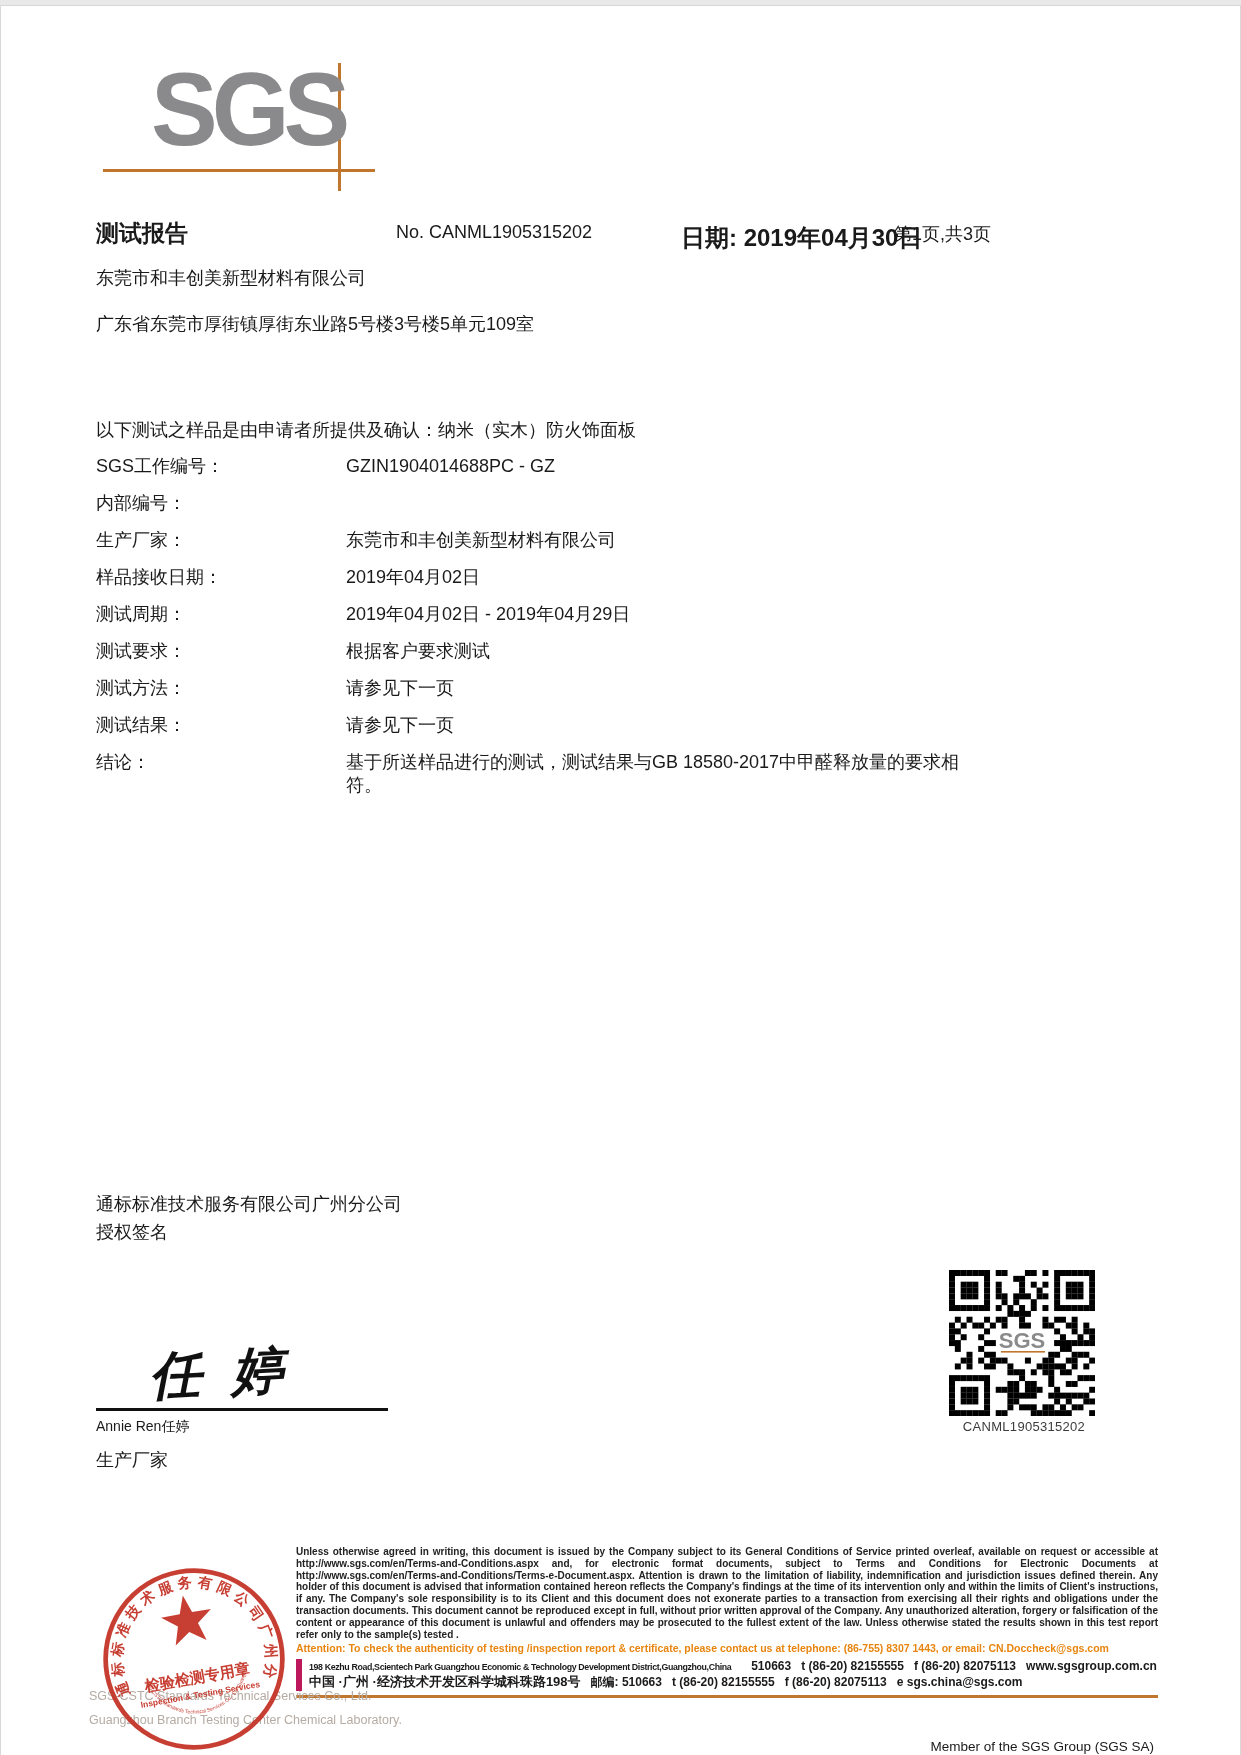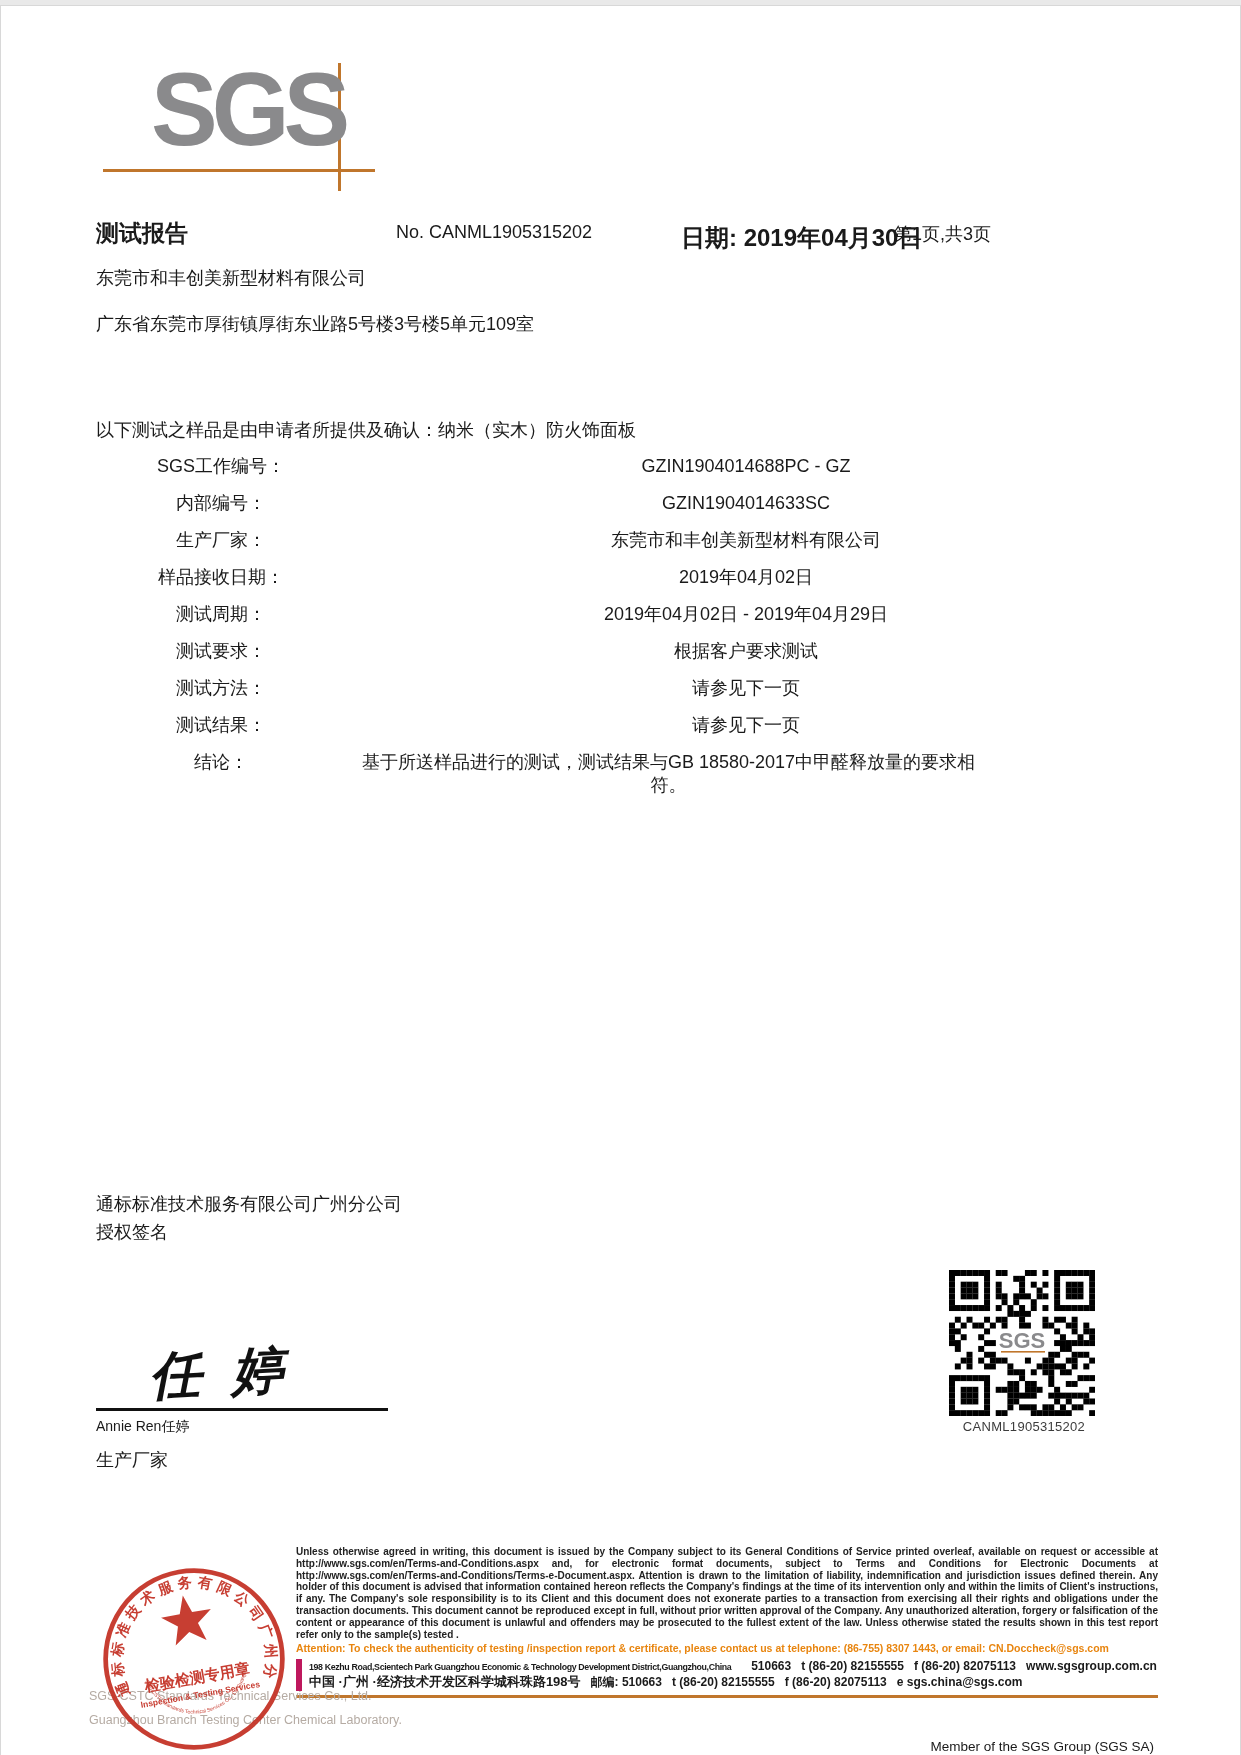--- a/index.html
+++ b/index.html
@@ -23,21 +23,21 @@
   .title-row{position:absolute;left:0;top:212px;width:100%;height:30px;}
   .doc-title{position:absolute;left:95px;top:0;font-size:23px;font-weight:bold;}
   .report-no{position:absolute;left:395px;top:4px;font-size:18px;}
   .report-date{position:absolute;left:680px;top:4px;font-size:24px;font-weight:bold;}
   .page-info{position:absolute;left:893px;top:4px;font-size:18px;}
   
   .applicant-company{position:absolute;left:95px;top:260px;font-size:18px;}
   .applicant-address{position:absolute;left:95px;top:306px;font-size:18px;}
   .sample-statement{position:absolute;left:95px;top:412px;font-size:18px;}
   
-  .fields{position:absolute;left:95px;top:449px;width:1050px;text-align:center;}
+  .fields{position:absolute;left:95px;top:449px;width:1050px;}
   .field-row{display:flex;margin-bottom:14px;font-size:18px;line-height:23px;}
   .field-row.sp{margin-top:5px;}
   .f-label{width:250px;flex:0 0 250px;}
   .f-value{flex:1;}
   .field-row.conclusion .f-value{max-width:645px;}
   
   .sig-company{position:absolute;left:95px;top:1186px;font-size:18px;}
   .sig-auth{position:absolute;left:95px;top:1214px;font-size:18px;}
   .handwritten{
     position:absolute;left:148px;top:1332px;
@@ -99,21 +99,20 @@
 
   <div class="sample-statement">以下测试之样品是由申请者所提供及确认：纳米（实木）防火饰面板</div>
 
   <div class="fields">
     <div class="field-row">
       <span class="f-label">SGS工作编号：</span>
       <span class="f-value">GZIN1904014688PC - GZ</span>
     </div>
     <div class="field-row">
       <span class="f-label">内部编号：</span>
-      <span class="f-value">GZIN1904014633SC</span>
     </div>
     <div class="field-row">
       <span class="f-label">生产厂家：</span>
       <span class="f-value">东莞市和丰创美新型材料有限公司</span>
     </div>
     <div class="field-row">
       <span class="f-label">样品接收日期：</span>
       <span class="f-value">2019年04月02日</span>
     </div>
     <div class="field-row">

